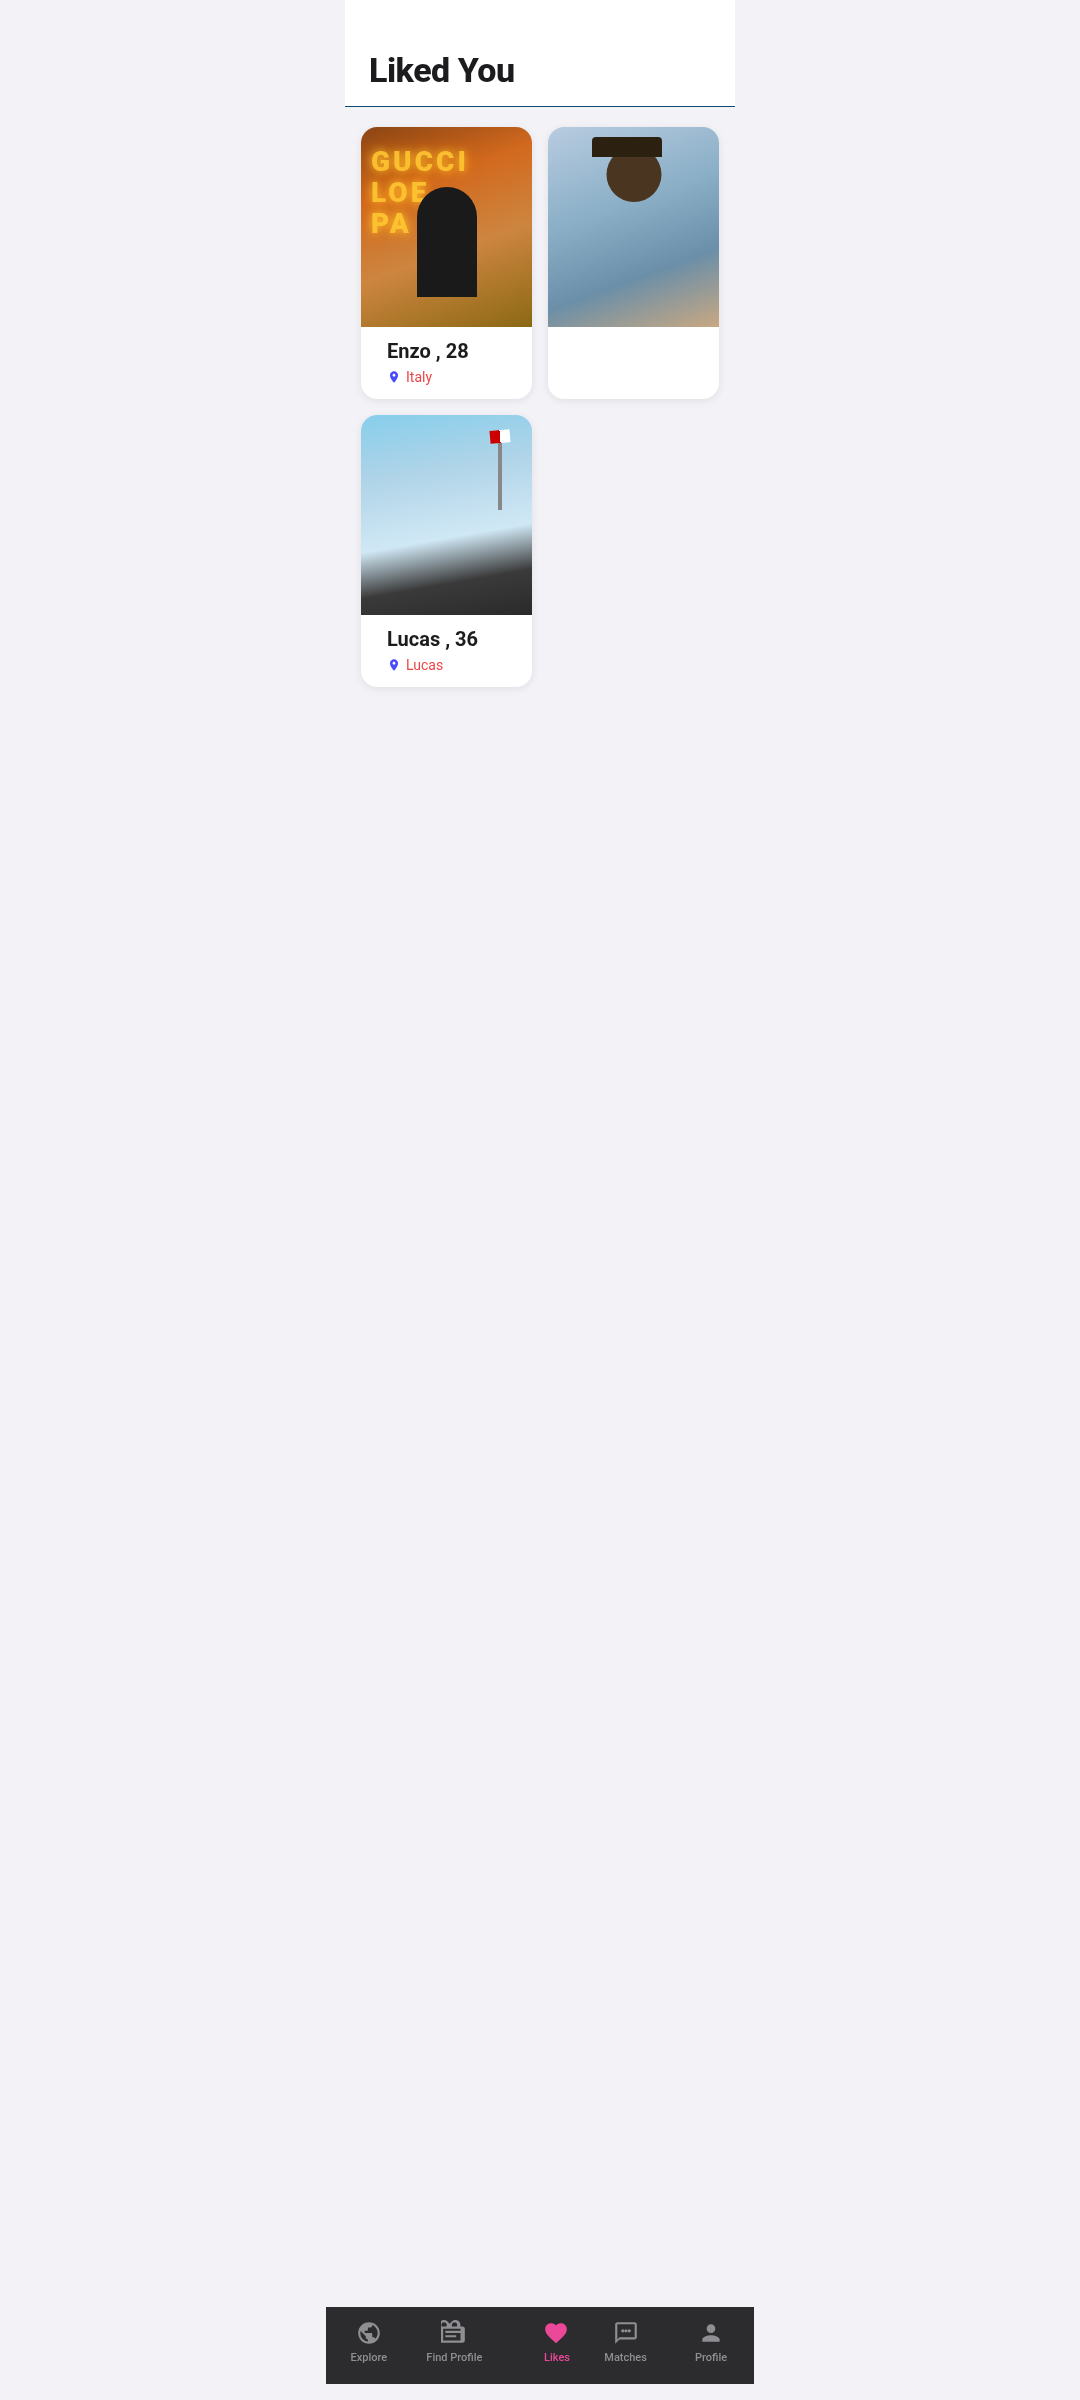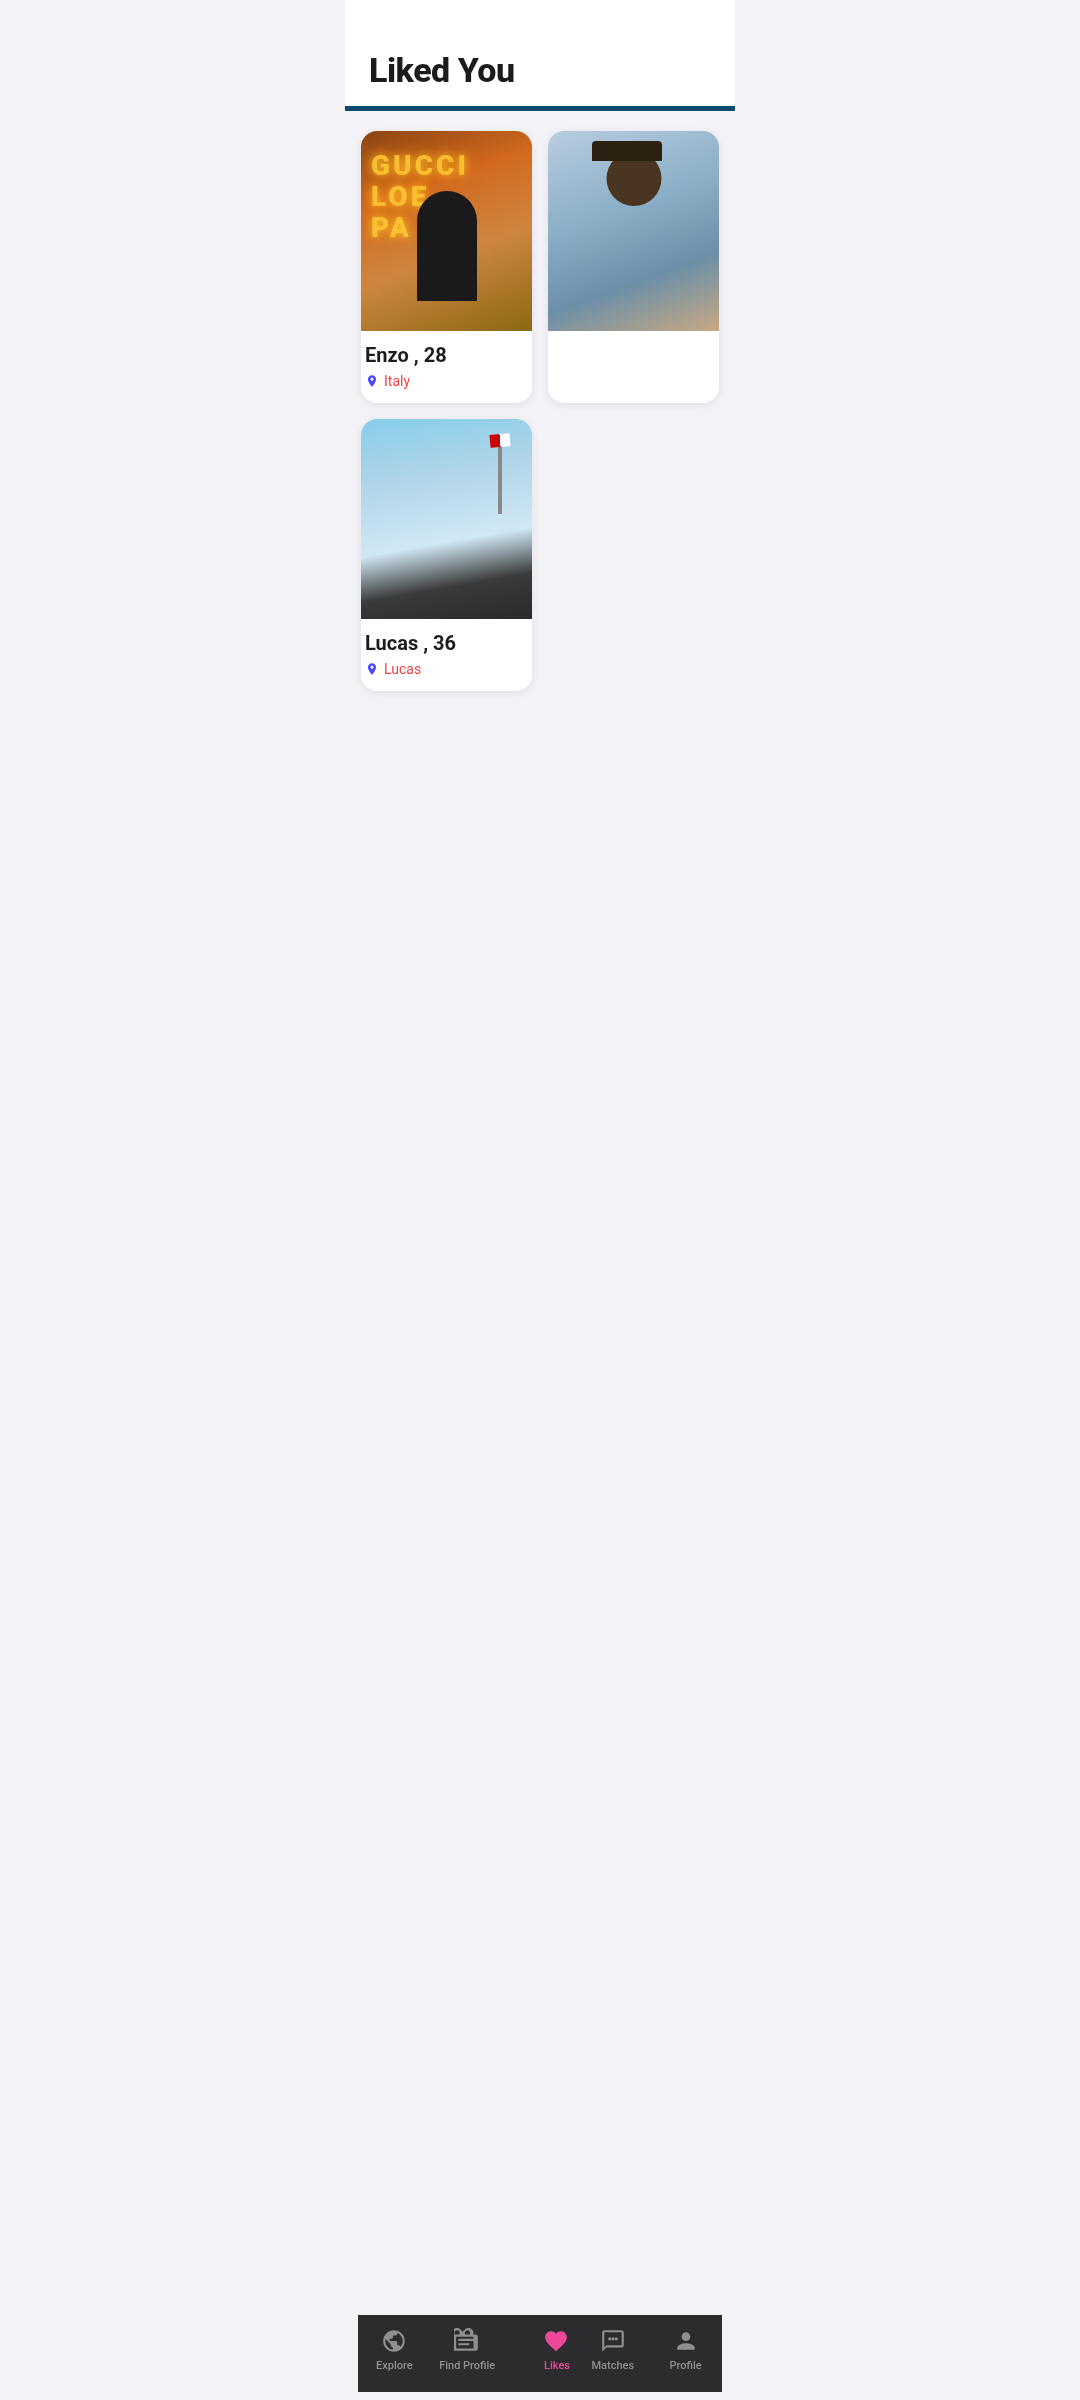--- a/index.html
+++ b/index.html
@@ -12,21 +12,21 @@
       min-height: 860px;
       margin: 0 auto;
       position: relative;
       overflow-x: hidden;
     }
 
     
     .header {
       background: #fff;
       padding: 50px 24px 16px;
-      border-bottom: 5px solid #0c4a6e;
+      border-bottom: 1px solid #0c4a6e;
     }
 
     .header-title {
       font-size: 34px;
       font-weight: 800;
       color: #1c1c1e;
       letter-spacing: -0.5px;
     }
 
     
@@ -172,21 +172,21 @@
       top: 20px;
       left: 50%;
       transform: translateX(-50%);
       width: 50px;
       height: 90px;
       background: #1a1a1a;
       border-radius: 4px;
     }
 
     .profile-card-info {
-      padding: 12px 4px 14px;
+      padding: 12px 26px 14px;
     }
 
     .profile-name {
       font-size: 20px;
       font-weight: 700;
       color: #1c1c1e;
       margin-bottom: 6px;
     }
 
     .profile-location {
@@ -199,24 +199,24 @@
 
     .location-icon {
       width: 14px;
       height: 14px;
       flex-shrink: 0;
     }
 
     
     .bottom-nav {
       position: fixed;
-      bottom: 8px;
-      left: 50%;
-      transform: translateX(-50%);
-      width: 364px;
+      bottom: 16px;
+      left: 50%;
+      transform: translateX(-50%);
+      width: 428px;
       background: #2c2c2e;
       display: flex;
       align-items: center;
       justify-content: space-around;
       padding: 12px 0 20px;
       z-index: 100;
     }
 
     .nav-item {
       display: flex;

